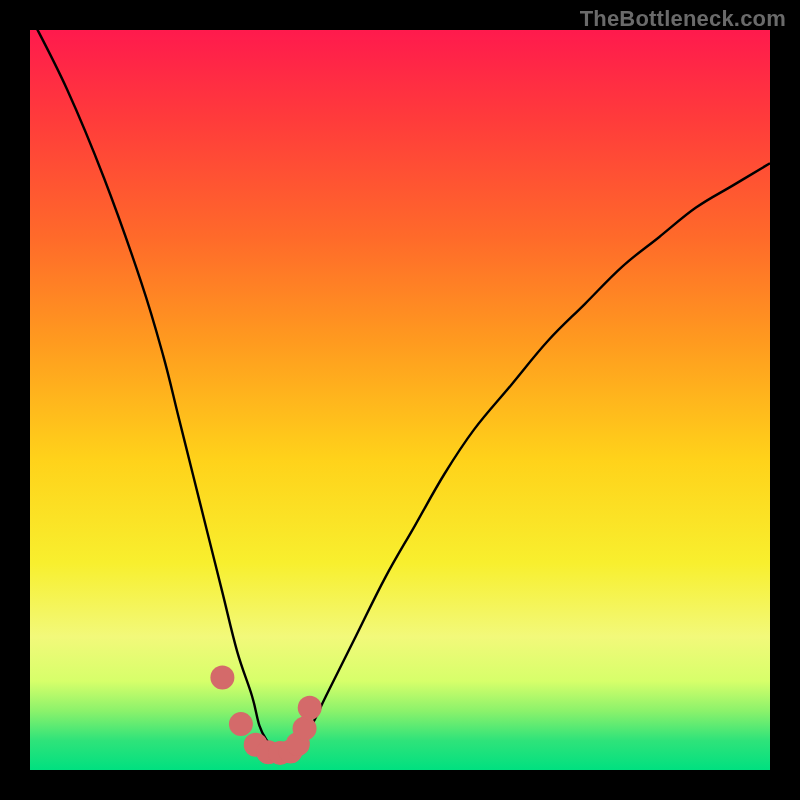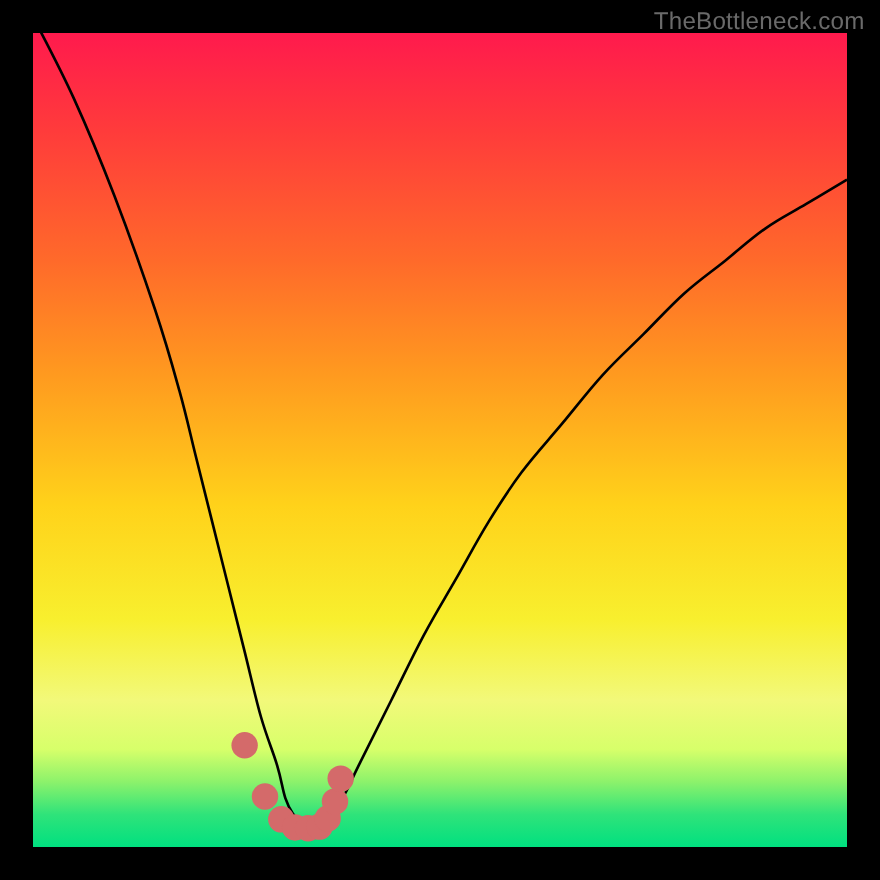--- a/index.html
+++ b/index.html
@@ -37,21 +37,21 @@
       #00e080 100%
     );
   }
   .watermark {
     position: absolute;
     top: 6px;
     right: 14px;
     color: #6a6a6a;
     font-size: 22px;
     letter-spacing: 0.2px;
-    font-weight: 400;
+    font-weight: 700;
     user-select: none;
   }
   svg.curve {
     position: absolute;
     left: 0;
     top: 0;
     width: 740px;
     height: 740px;
     overflow: visible;
   }

